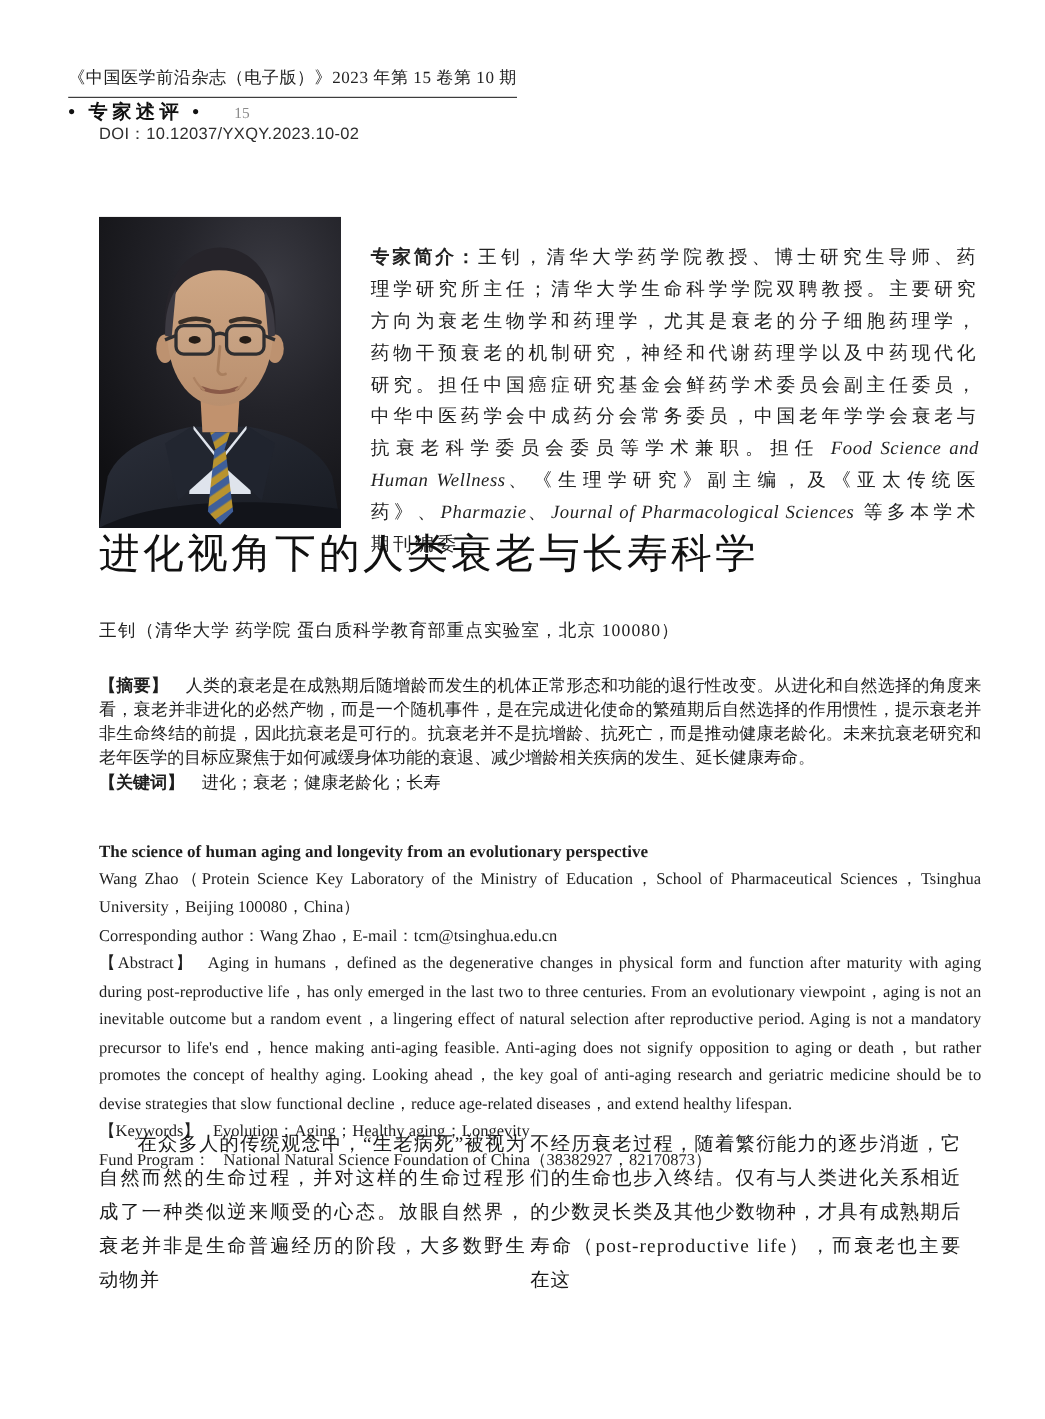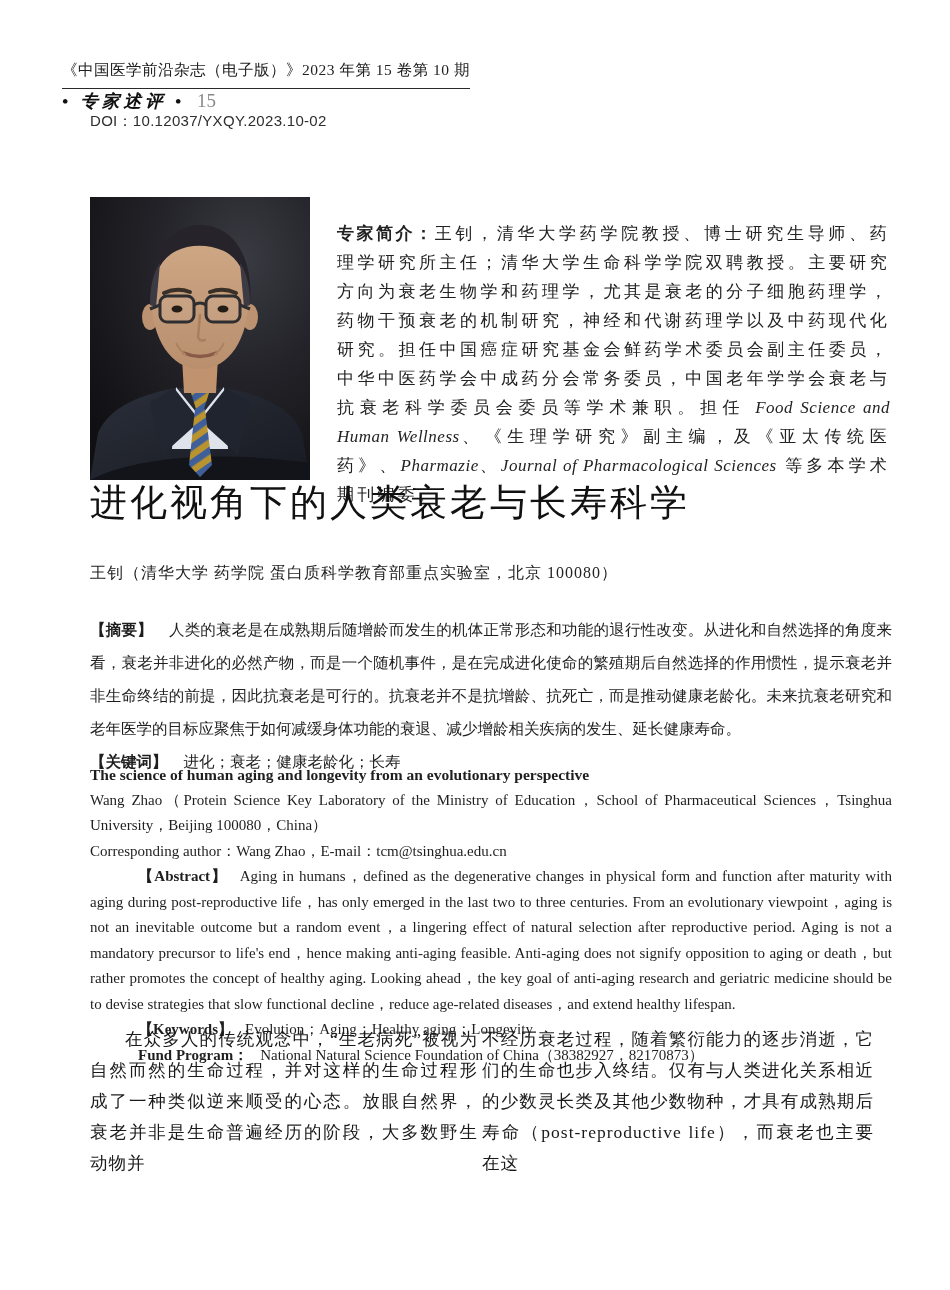--- a/index.html
+++ b/index.html
@@ -26,29 +26,28 @@
   .journal-title {
     font-size: 15.5px;
     letter-spacing: 0.5px;
     padding-bottom: 7px;
     border-bottom: 1.5px solid #2a2a2a;
     color: #222;
   }
   .header-right { white-space: nowrap; }
   .section-badge {
     font-weight: bold;
-    font-style: italic;
     font-size: 17.5px;
     letter-spacing: 4px;
     color: #111;
   }
   .page-number {
-    font-size: 19px;
+    font-size: 14px;
     color: #8a8a8a;
-    margin-left: 8px;
+    margin-left: 24px;
     font-style: normal;
   }
   
   .doi-line {
     position: absolute;
     left: 90px; top: 112px;
     font-family: "Liberation Sans", "DejaVu Sans", sans-serif;
     font-size: 15px;
     color: #2e2e2e;
     letter-spacing: 0.3px;
@@ -93,39 +92,39 @@
     font-size: 16px;
     letter-spacing: 1px;
     color: #222;
   }
   
   .abstract-cn {
     position: absolute;
     left: 90px; top: 613px;
     width: 802px;
     font-size: 15.5px;
-    line-height: 33px;
+    line-height: 22px;
     text-align: justify;
     color: #1e1e1e;
   }
   .abstract-cn .lbl { font-weight: bold; padding-right: 16px; }
   .kw-line { margin-top: 0; }
   
   .english-block {
     position: absolute;
     left: 90px; top: 762px;
     width: 802px;
     font-size: 15px;
     line-height: 25.5px;
     text-align: justify;
     color: #1e1e1e;
   }
   .english-block p { margin: 0; }
   .en-title { font-weight: bold; font-size: 15.5px; }
-  .english-block .lbl { font-weight: bold; padding-right: 12px; margin-left: 48px; }
+  .english-block .lbl { font-weight: normal; padding-right: 12px; }
   
   .body-columns {
     position: absolute;
     left: 90px; top: 1024px;
     width: 802px;
     display: flex;
     gap: 4px;
   }
   .body-col {
     font-size: 17.5px;

